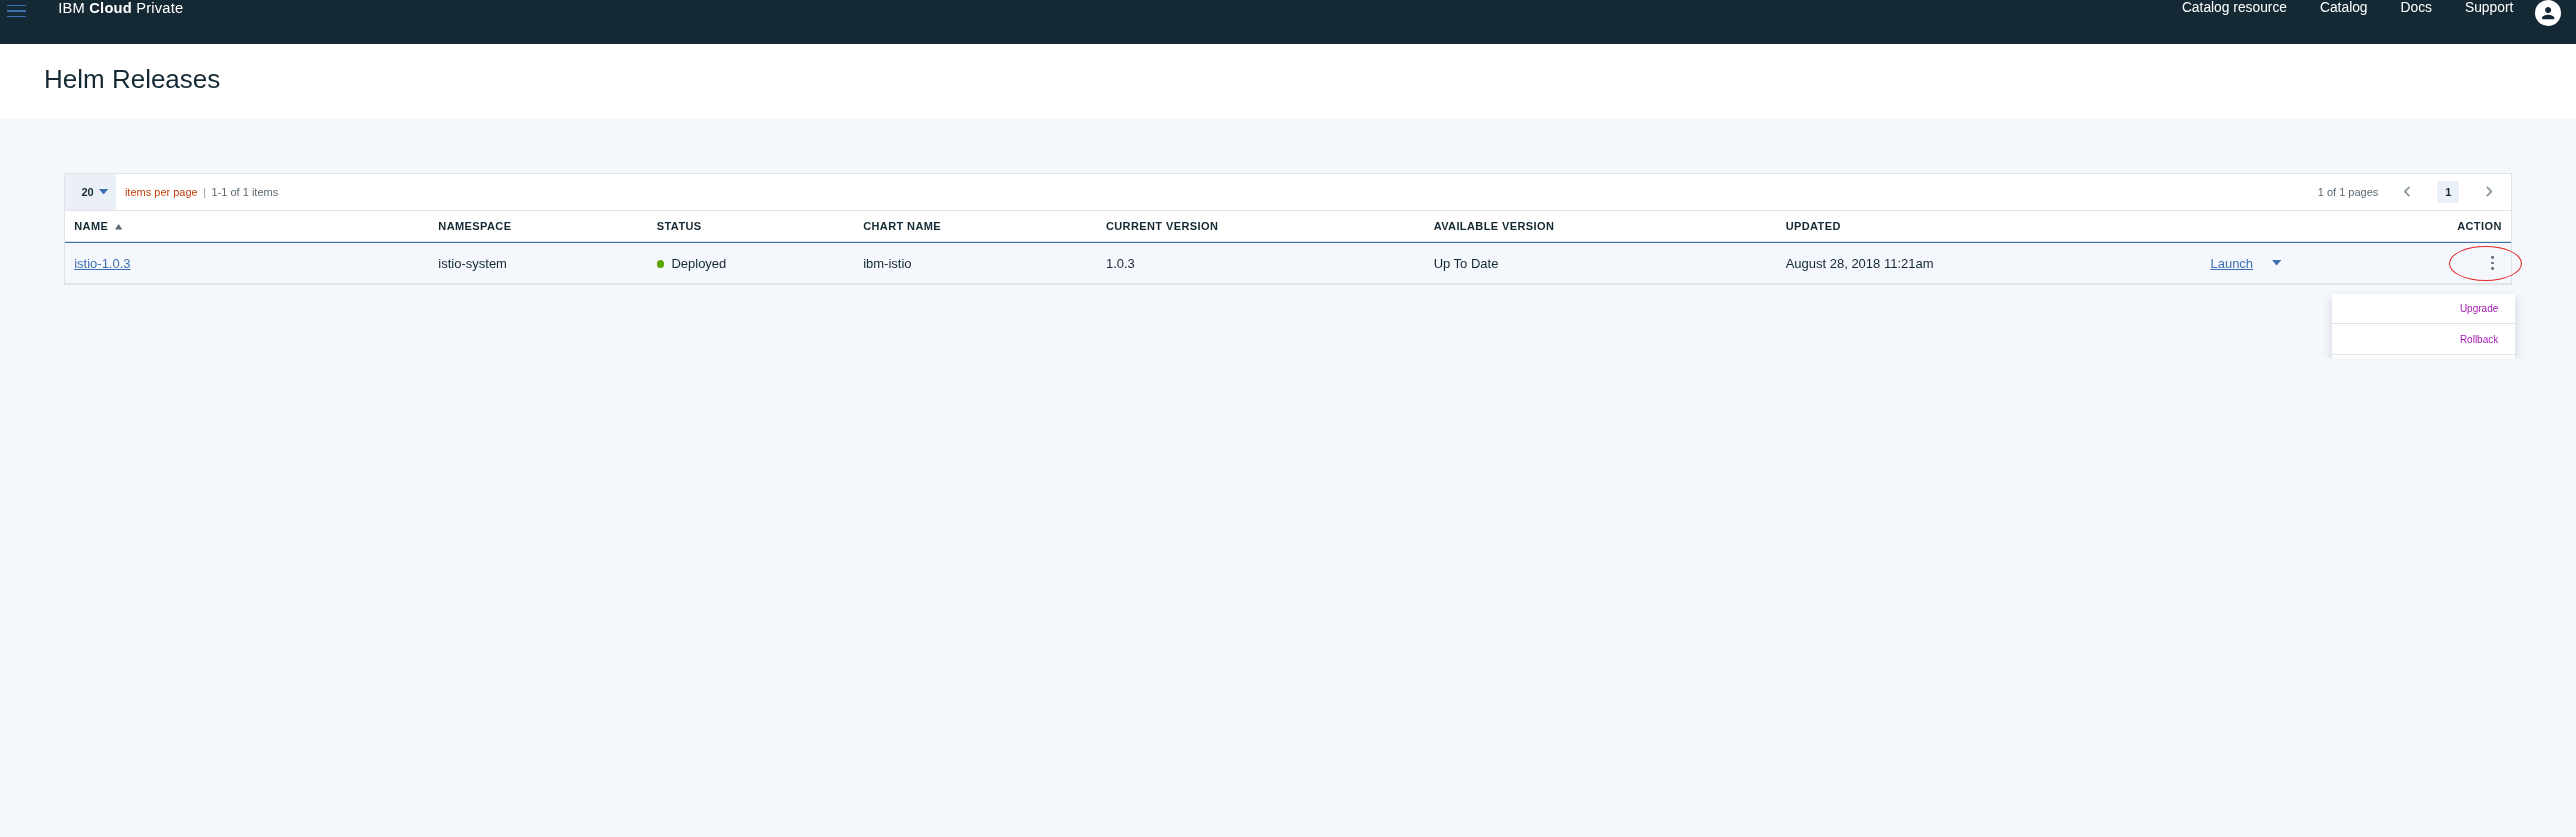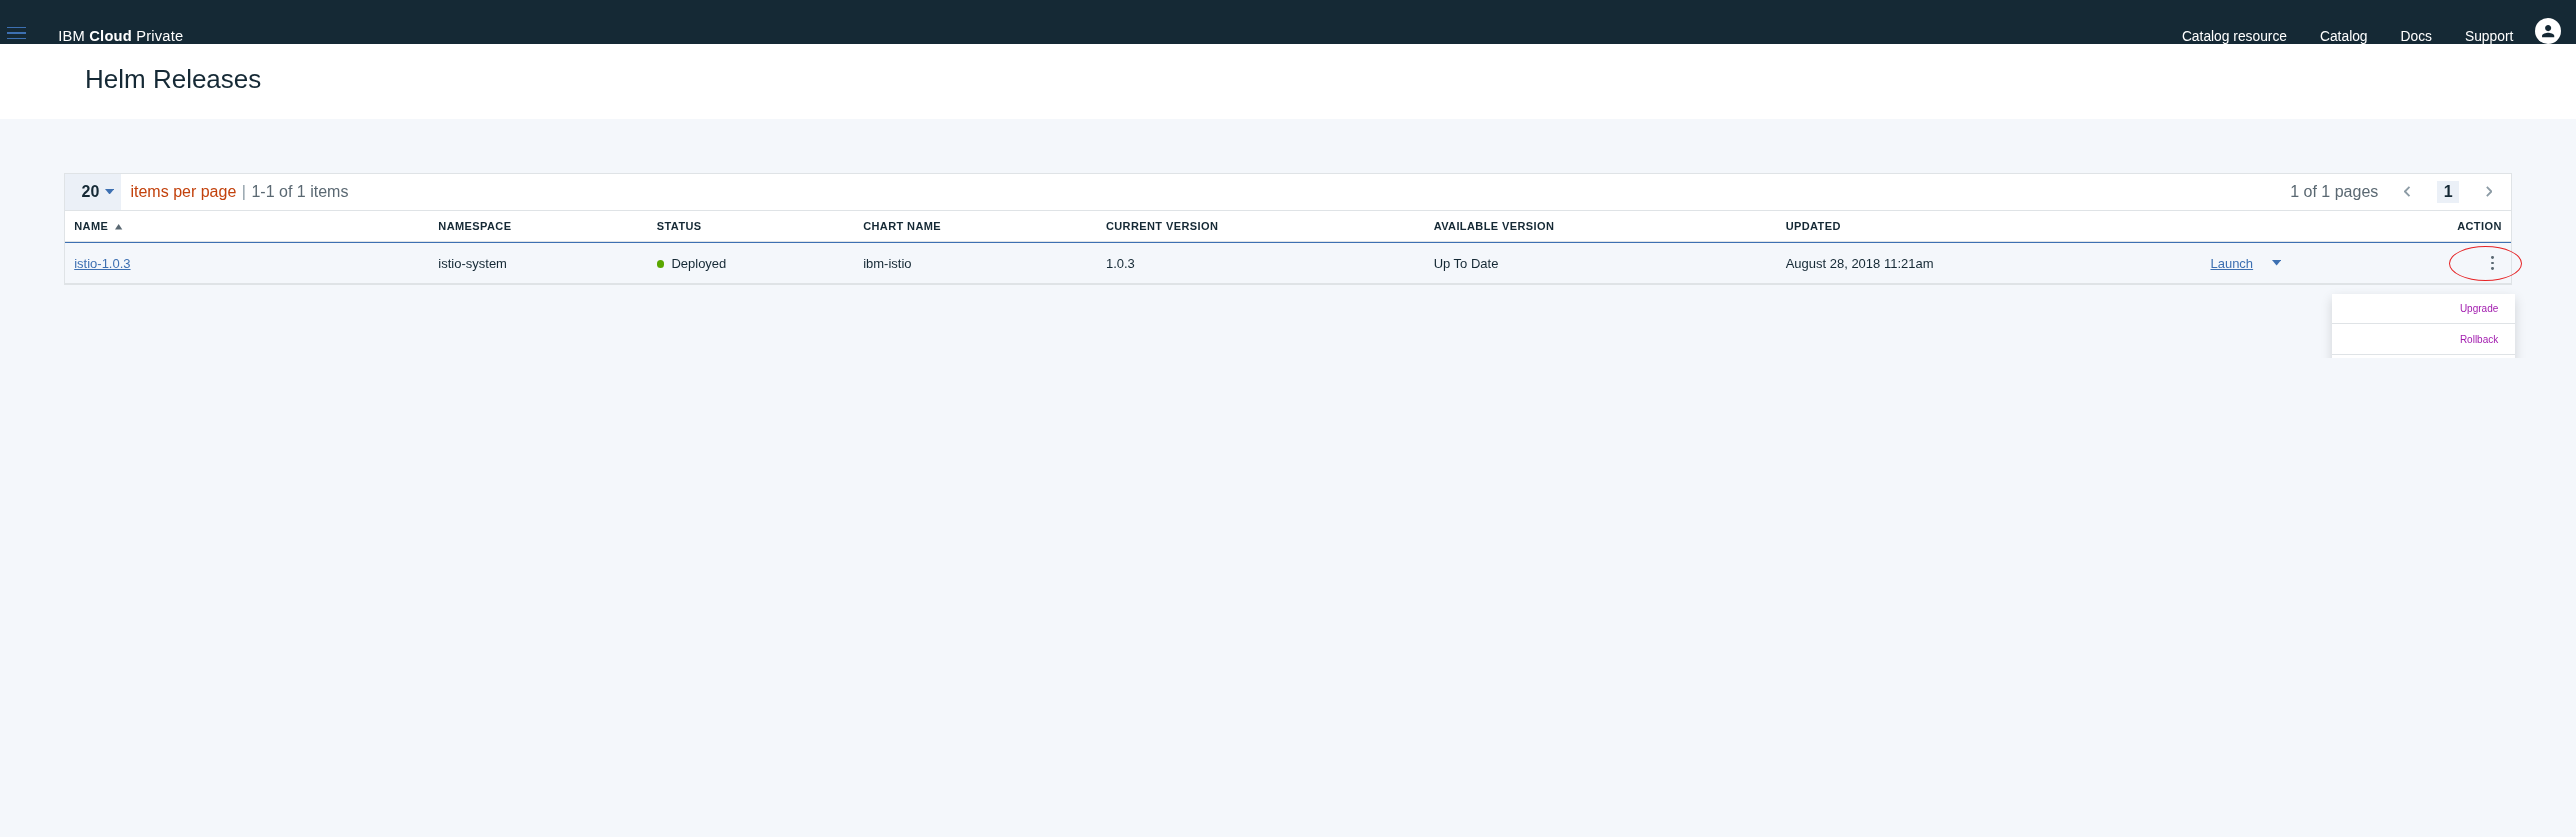--- a/index.html
+++ b/index.html
@@ -7,21 +7,21 @@
     font-family: "Helvetica Neue", Helvetica, Arial, sans-serif;
     background: #f4f7fb;
     color: #152935;
     font-size: 13px;
   }
   
   .topbar {
     background: #152935;
     height: 44px;
     display: flex;
-    align-items: flex-end;
+    align-items: flex-start;
     padding: 0 14.7px 0 7.3px;
     color: #fff;
   }
   .hamburger {
     width: 22px;
     height: 22px;
     display: flex;
     flex-direction: column;
     justify-content: center;
     gap: 3.7px;
@@ -41,21 +41,21 @@
   .topnav a { color: #fff; text-decoration: none; font-size: 13.8px; cursor: pointer; }
   .user-avatar {
     width: 26px; height: 26px; border-radius: 50%;
     background: #fff; margin-left: 22px; display:flex; align-items:center; justify-content:center;
   }
   .user-avatar svg { width: 18.3px; height: 18.3px; fill: #152935; }
 
   
   .page-head {
     background: #fff;
-    padding: 20px 85px 24px;
+    padding: 20px 44px 24px;
   }
   .page-title { font-size: 26px; font-weight: 300; color: #152935; }
 
   
   .content {
     padding: 37px 64px 73px;
     position: relative;
   }
 
   
@@ -81,21 +81,21 @@
   .table-card {
     margin-top: 16.5px;
     background: #fff;
     border: 0.9px solid #dfe3e6;
   }
   .table-top {
     display: flex; align-items: center;
     height: 37px;
     border-bottom: 0.9px solid #dfe3e6;
     padding: 0 9.2px 0 0;
-    font-size: 16px; color: #5a6872;
+    font-size: 11px; color: #5a6872;
   }
   .perpage {
     background: #ebf0f7;
     height: 100%;
     padding: 0 7.3px 0 16.5px;
     display: flex; align-items: center; gap: 5.5px;
     color: #152935; font-weight: 600;
     cursor: pointer;
   }
   .perpage svg { width: 9.2px; height: 5.5px; }

